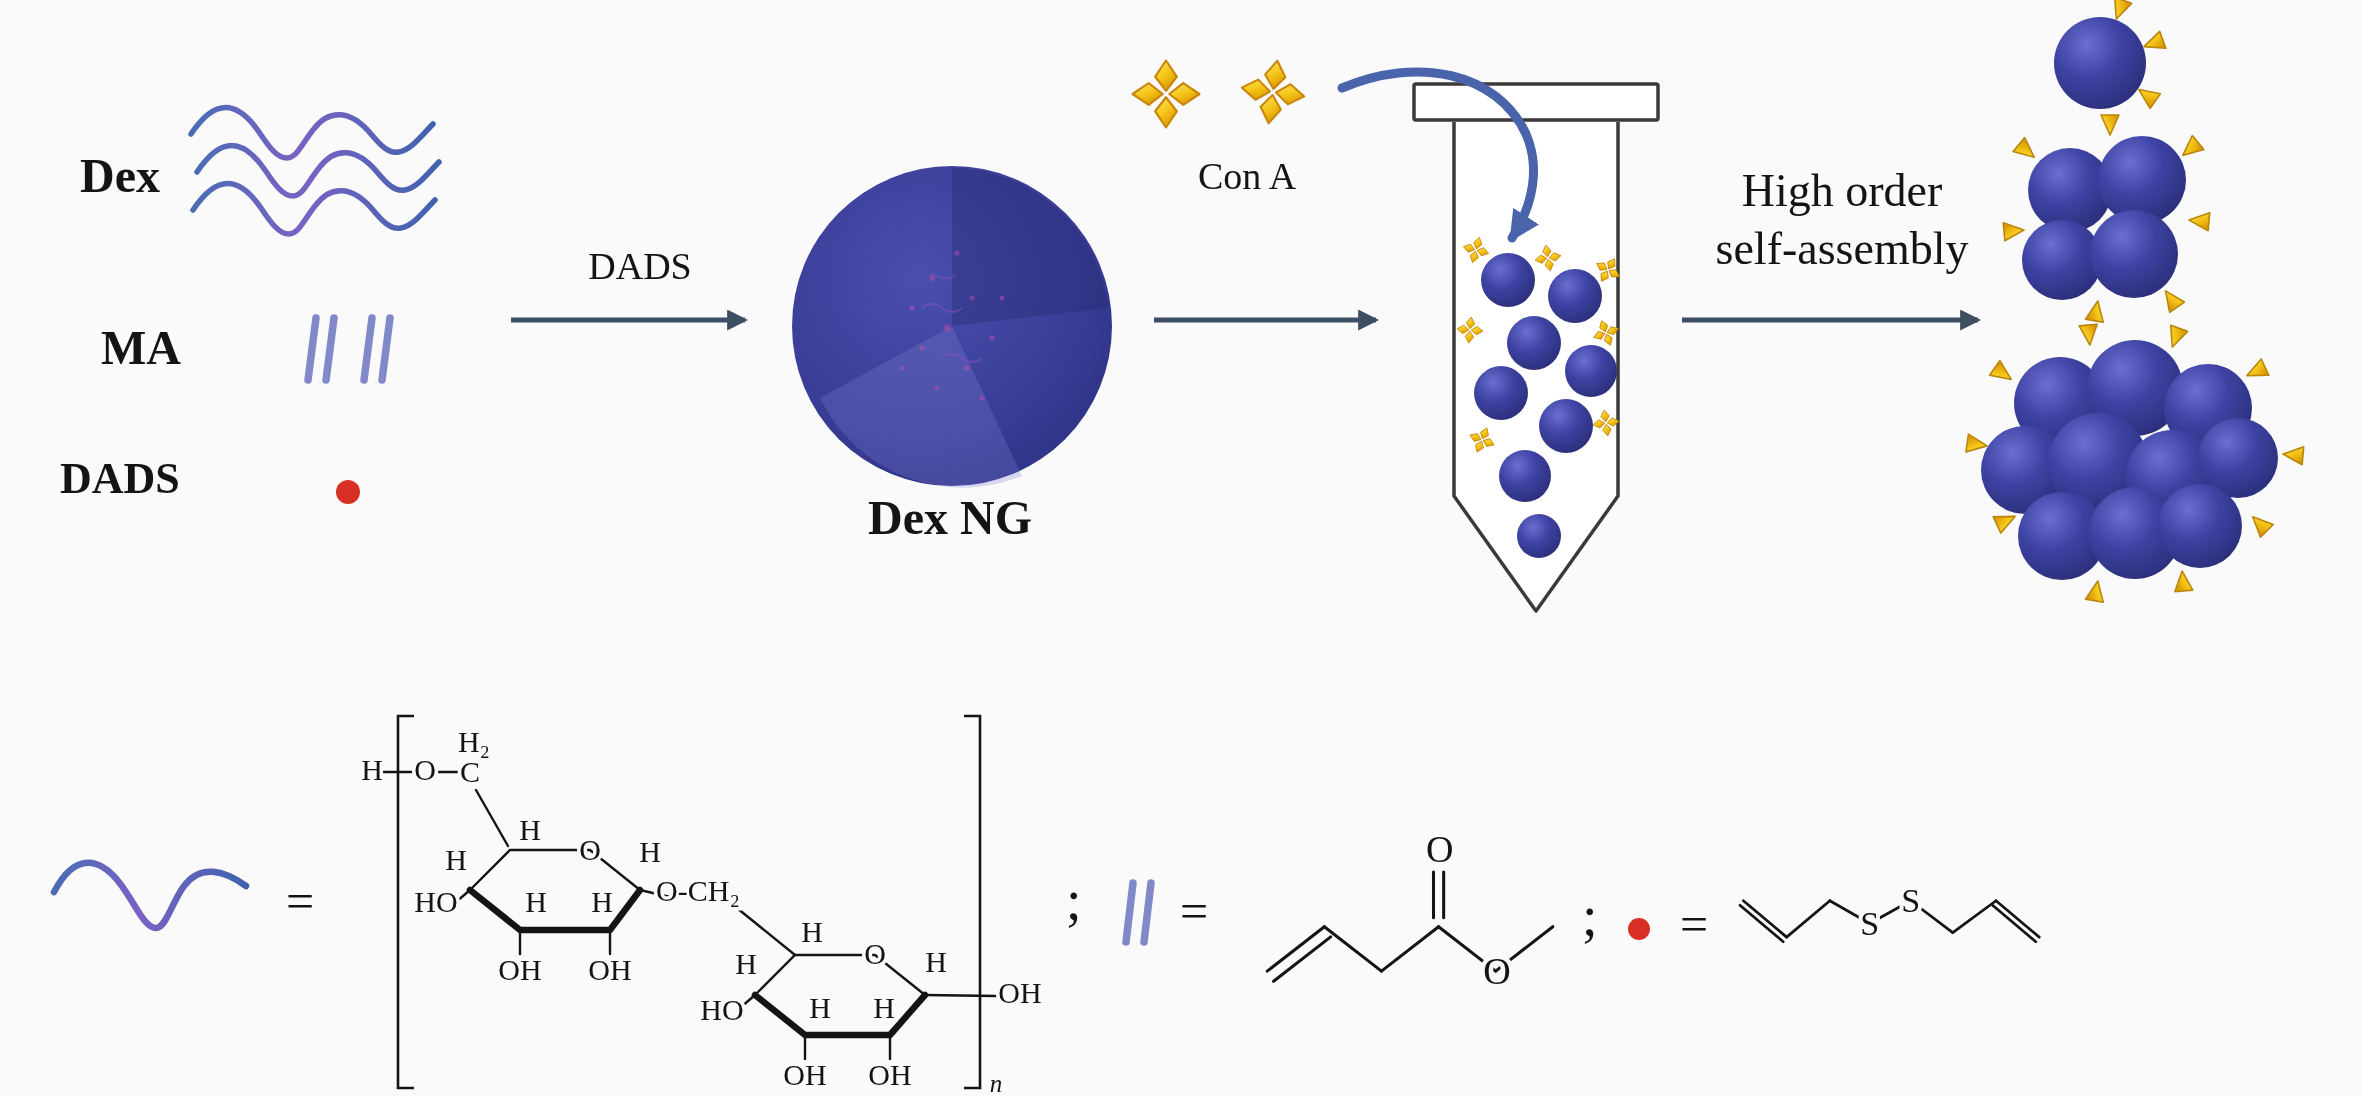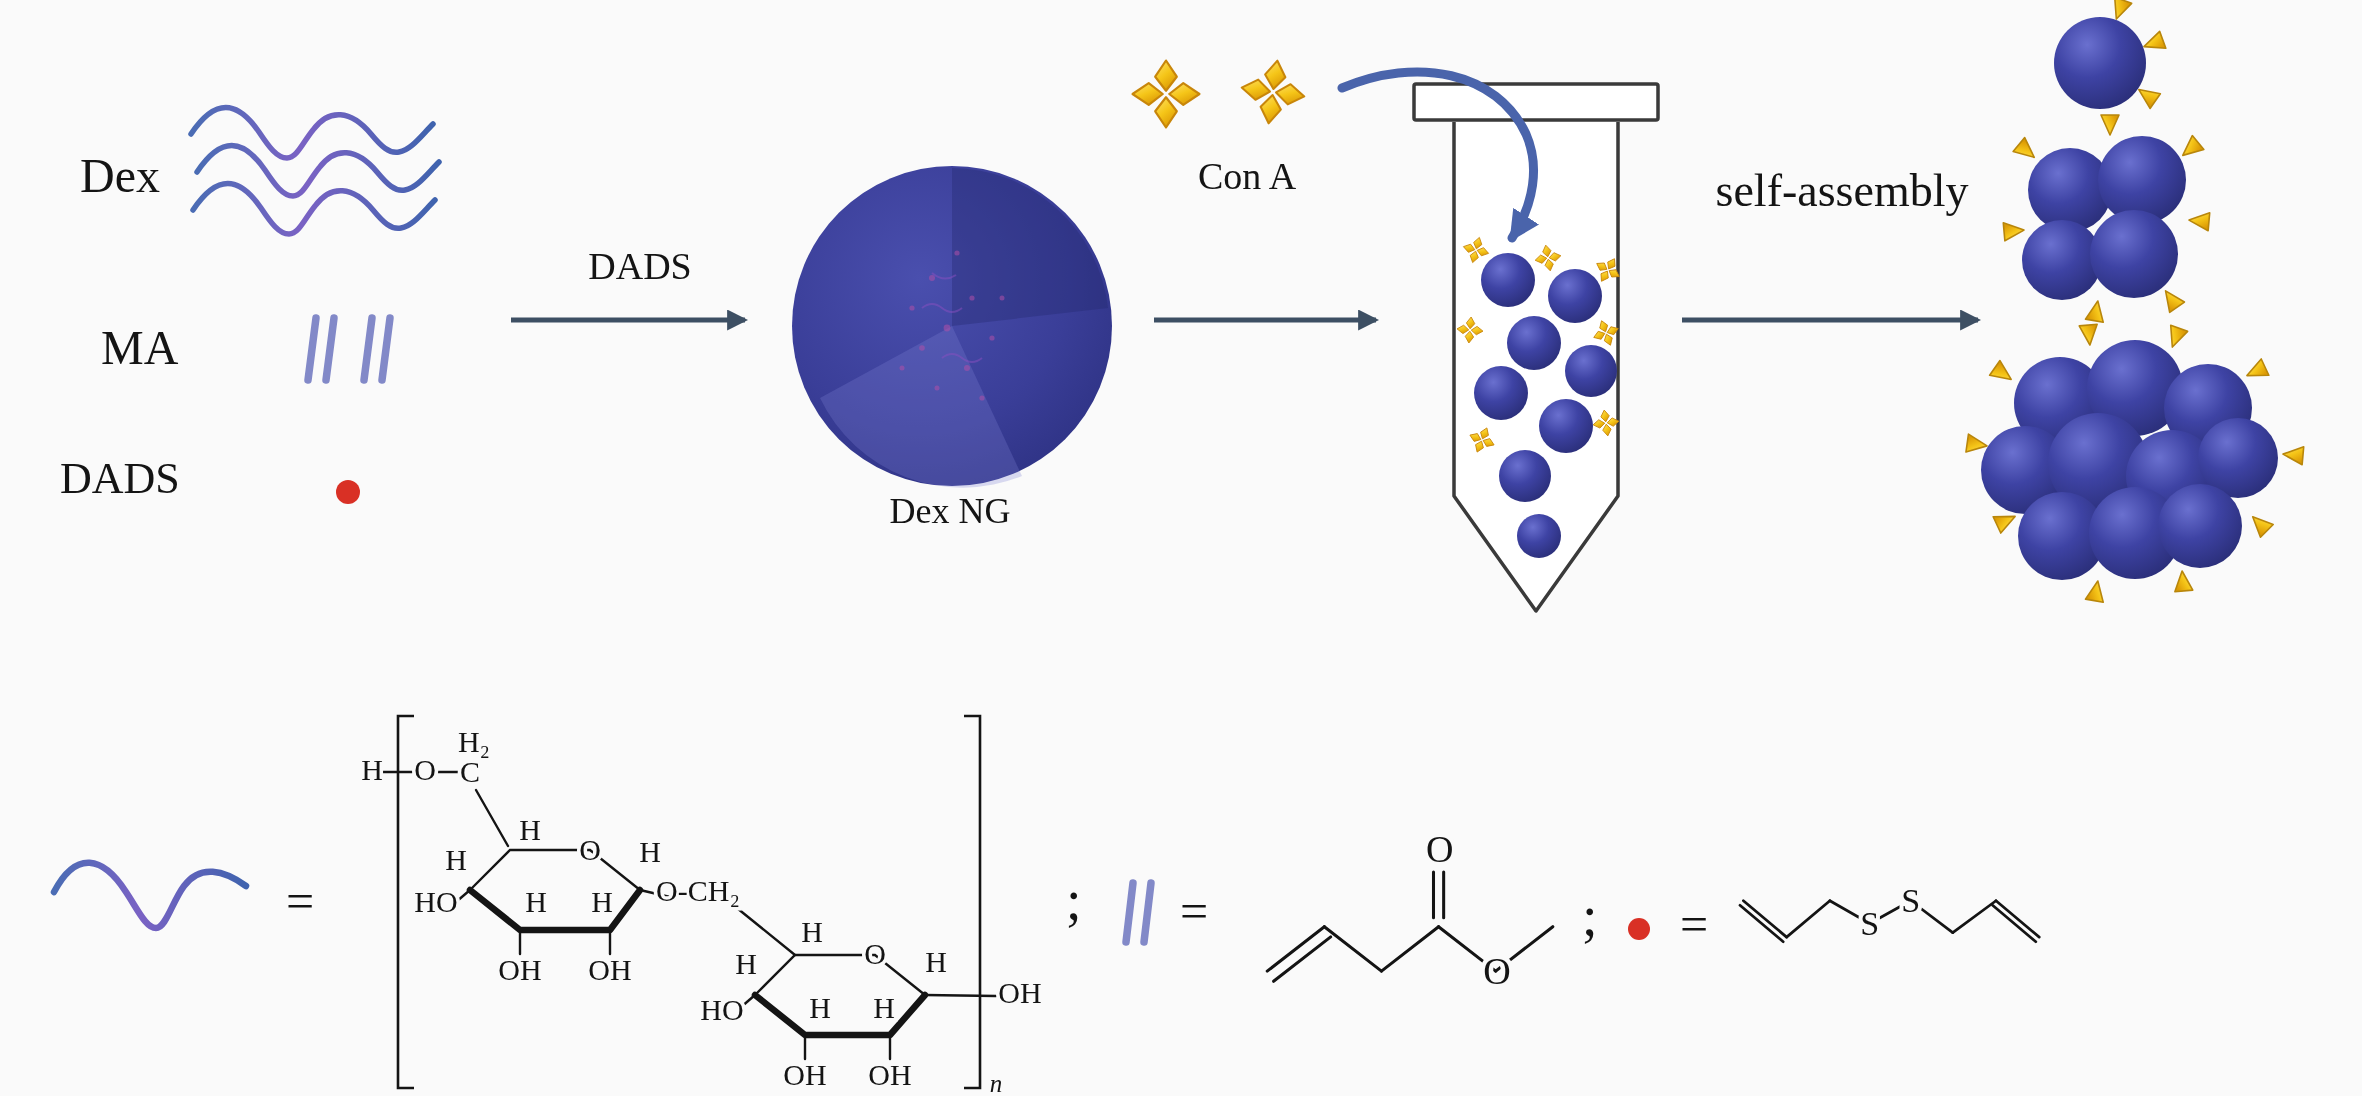--- a/index.html
+++ b/index.html
@@ -1,21 +1,21 @@
 <!DOCTYPE html>
 <html><head>
 <meta charset="utf-8">
 <style>
   html,body{margin:0;padding:0;background:#fafafa;}
   body{width:2362px;height:1096px;overflow:hidden;}
   .canvas{position:relative;width:2362px;height:1096px;
           font-family:"Liberation Serif","DejaVu Serif",serif;color:#141414;}
   .abs{position:absolute;}
   .lbl{font-size:38px;white-space:nowrap;line-height:1.1;}
-  .b{font-weight:400;}
+  .b{font-weight:700;}
   .ctr{text-align:center;}
   .dot{border-radius:50%;background:#d93025;}
   svg{overflow:visible;display:block;}
   .arrow{stroke:#3d4f63;stroke-width:5;fill:none;}
   .bond{stroke:#141414;stroke-width:2.4;fill:none;stroke-linecap:round;}
   .bondbold{stroke:#141414;stroke-width:6.5;fill:none;stroke-linecap:round;stroke-linejoin:round;}
   .bracket{stroke:#141414;stroke-width:2.6;fill:none;}
   .wave{stroke:url(#wvG);stroke-width:5.5;fill:none;stroke-linecap:round;}
   .malines{stroke:#8289c8;stroke-width:7.5;stroke-linecap:round;}
   text.atom{font:30px "Liberation Serif","DejaVu Serif",serif;fill:#141414;
@@ -111,21 +111,21 @@
         <circle cx="200" cy="240" r="2.6"></circle>
       <circle cx="175" cy="95" r="2.6"></circle>
         <circle cx="120" cy="210" r="2.5"></circle>
     </g>
     <g stroke="#8a4fc0" stroke-width="2" fill="none" opacity="0.5">
       <path d="M140,150 q10,-8 20,0 q10,8 20,0"></path>
       <path d="M160,200 q10,-8 20,0 q10,8 20,0"></path>
       <path d="M150,115 q12,10 24,2"></path>
     </g>
   </svg>
-  <div class="abs lbl b ctr" style="left:820px;top:492px;width:260px;font-size:36px">Dex NG</div>
+  <div class="abs lbl b ctr" style="left:820px;top:492px;width:260px;font-size:48px">Dex NG</div>
 
   <svg class="abs" style="left:1148px;top:298px" width="260" height="44" viewBox="0 0 260 44">
     <line class="arrow" x1="6" y1="22" x2="228" y2="22" marker-end="url(#ah)"></line>
   </svg>
 
   <svg class="abs" style="left:1108px;top:42px" width="260" height="110" viewBox="0 0 260 110">
     <use href="#cross4" transform="translate(58,52) scale(1.08)"></use>
     <use href="#cross4" transform="translate(165,50) scale(1.02) rotate(8)"></use>
   </svg>
   <div class="abs lbl ctr" style="left:1152px;top:156px;width:190px">Con A</div>
@@ -155,20 +155,21 @@
   </svg>
 
   <svg class="abs" style="left:1332px;top:56px" width="240" height="215" viewBox="0 0 240 215">
     <path d="M10,32 C85,0 165,16 194,78 C208,110 202,148 180,182" stroke="#4a64ab" stroke-width="9" fill="none" stroke-linecap="round" marker-end="url(#ahB)"></path>
   </svg>
 
   <svg class="abs" style="left:1676px;top:298px" width="335" height="44" viewBox="0 0 335 44">
     <line class="arrow" x1="6" y1="22" x2="302" y2="22" marker-end="url(#ah)"></line>
   </svg>
   <div class="abs ctr" style="left:1672px;top:162px;width:340px;font-size:46px;line-height:1.25">
+    <div>High order</div>
     <div>self-assembly</div>
   </div>
 
   <svg class="abs" style="left:1950px;top:8px" width="400" height="620" viewBox="0 0 400 620">
 
     <g>
       <use href="#cone" transform="translate(193,39) rotate(-20)"></use>
       <use href="#cone" transform="translate(188,81) rotate(35)"></use>
       <use href="#cone" transform="translate(166,12) rotate(-70)"></use>
       <circle cx="150" cy="55" r="46" fill="url(#sphG)"></circle>

